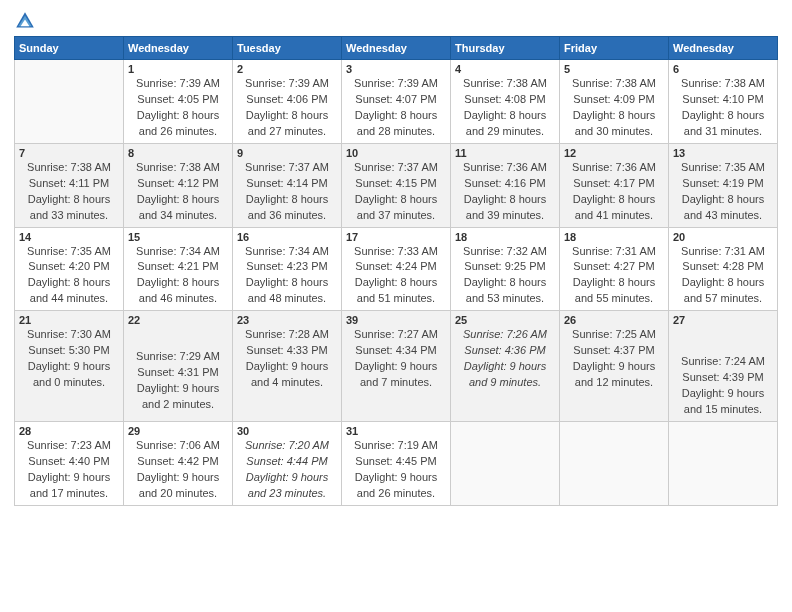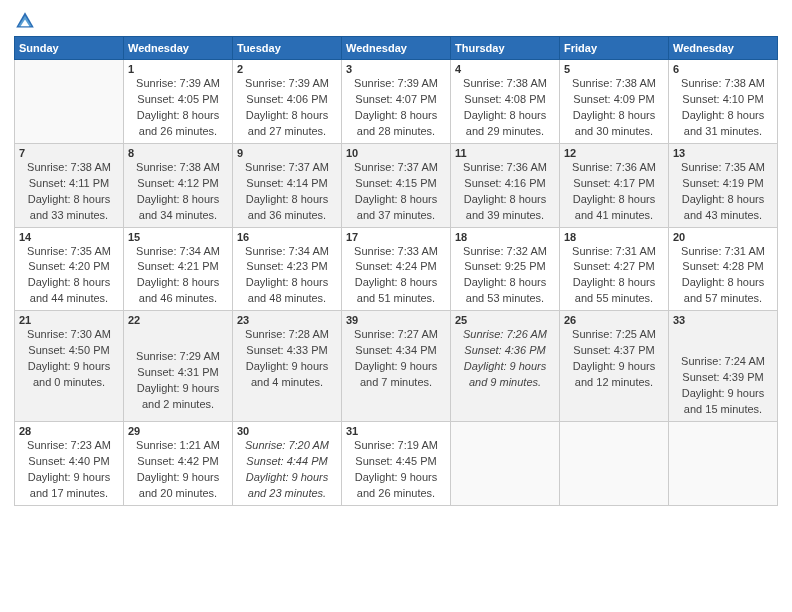--- a/index.html
+++ b/index.html
@@ -273,21 +273,21 @@
             <div class="day-info" style="white-space: pre-line;">Sunrise: 7:31 AM
 Sunset: 4:28 PM
 Daylight: 8 hours
 and 57 minutes.</div>
           </td>
         </tr>
         <tr>
           <td class="shaded">
             <span class="day-num">21</span>
             <div class="day-info" style="white-space: pre-line;">Sunrise: 7:30 AM
-Sunset: 4:50 PM
+Sunset: 5:30 PM
 Daylight: 9 hours
 and 0 minutes.</div>
           </td>
           <td class="shaded">
             <span class="day-num">22</span>
             <div class="day-info" style="white-space: pre-line; margin-top: 23px;">Sunrise: 7:29 AM
 Sunset: 4:31 PM
 Daylight: 9 hours
 and 2 minutes.</div>
           </td>
@@ -313,38 +313,38 @@
 and 9 minutes.</div>
           </td>
           <td class="shaded">
             <span class="day-num">26</span>
             <div class="day-info" style="white-space: pre-line;">Sunrise: 7:25 AM
 Sunset: 4:37 PM
 Daylight: 9 hours
 and 12 minutes.</div>
           </td>
           <td class="shaded">
-            <span class="day-num">33</span>
+            <span class="day-num">27</span>
             <div class="day-info" style="white-space: pre-line; margin-top: 28px;">Sunrise: 7:24 AM
 Sunset: 4:39 PM
 Daylight: 9 hours
 and 15 minutes.</div>
           </td>
         </tr>
         <tr>
           <td>
             <span class="day-num">28</span>
             <div class="day-info" style="white-space: pre-line;">Sunrise: 7:23 AM
 Sunset: 4:40 PM
 Daylight: 9 hours
 and 17 minutes.</div>
           </td>
           <td>
             <span class="day-num">29</span>
-            <div class="day-info" style="white-space: pre-line;">Sunrise: 1:21 AM
+            <div class="day-info" style="white-space: pre-line;">Sunrise: 7:06 AM
 Sunset: 4:42 PM
 Daylight: 9 hours
 and 20 minutes.</div>
           </td>
           <td>
             <span class="day-num">30</span>
             <div class="day-info" style="white-space: pre-line; font-style: italic;">Sunrise: 7:20 AM
 Sunset: 4:44 PM
 Daylight: 9 hours
 and 23 minutes.</div>

